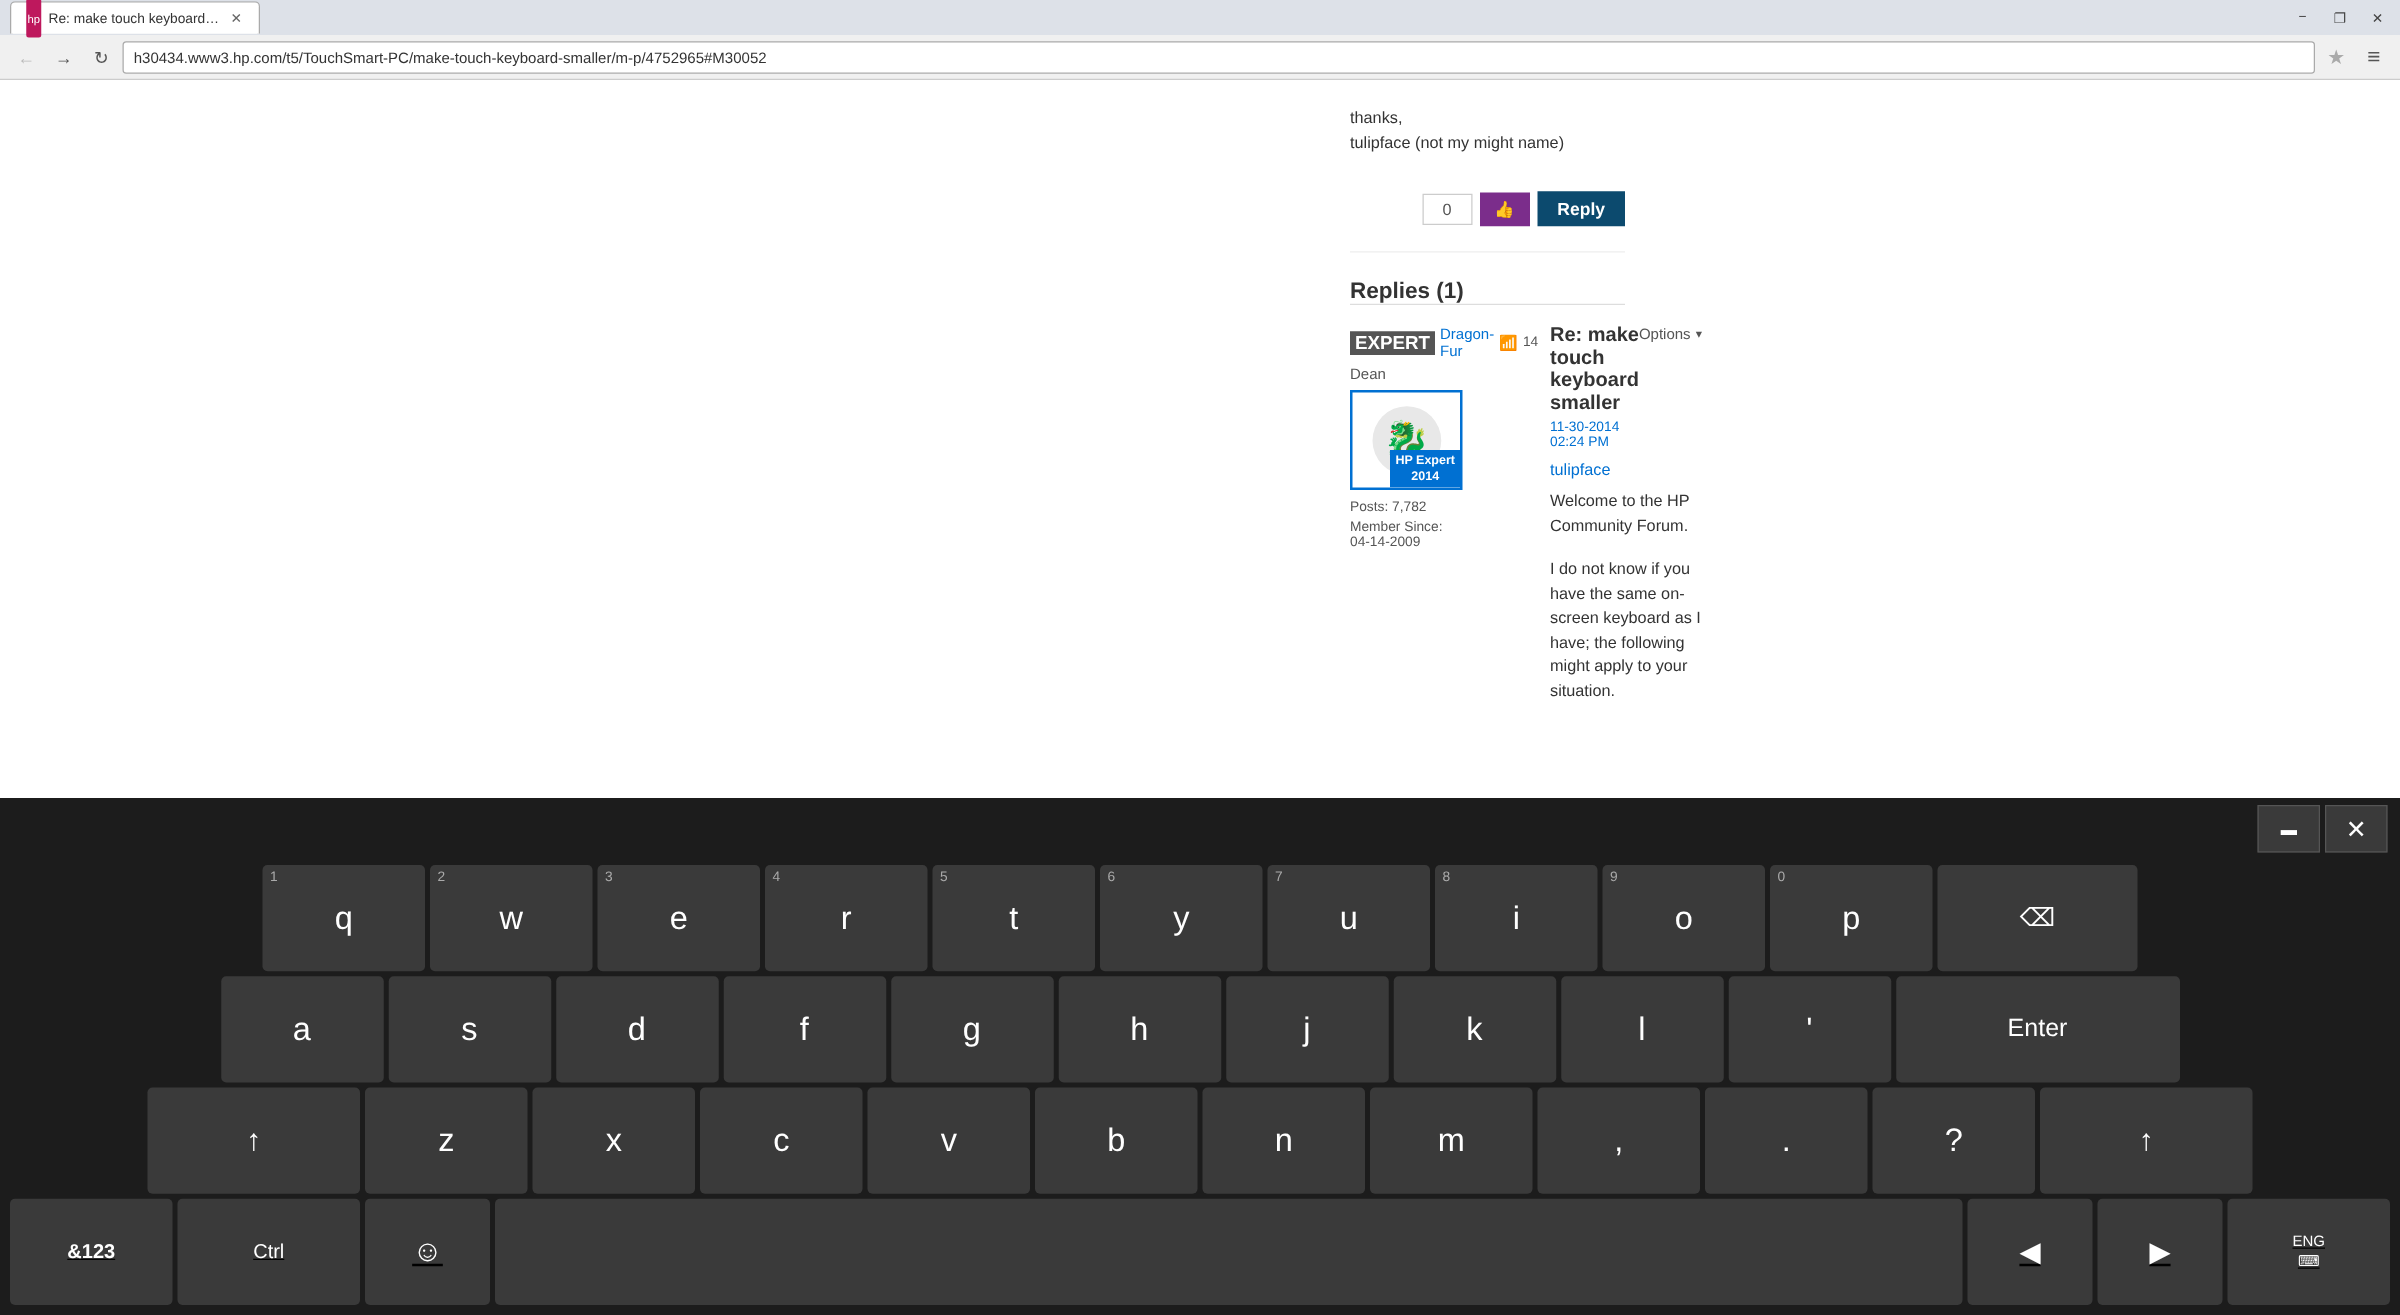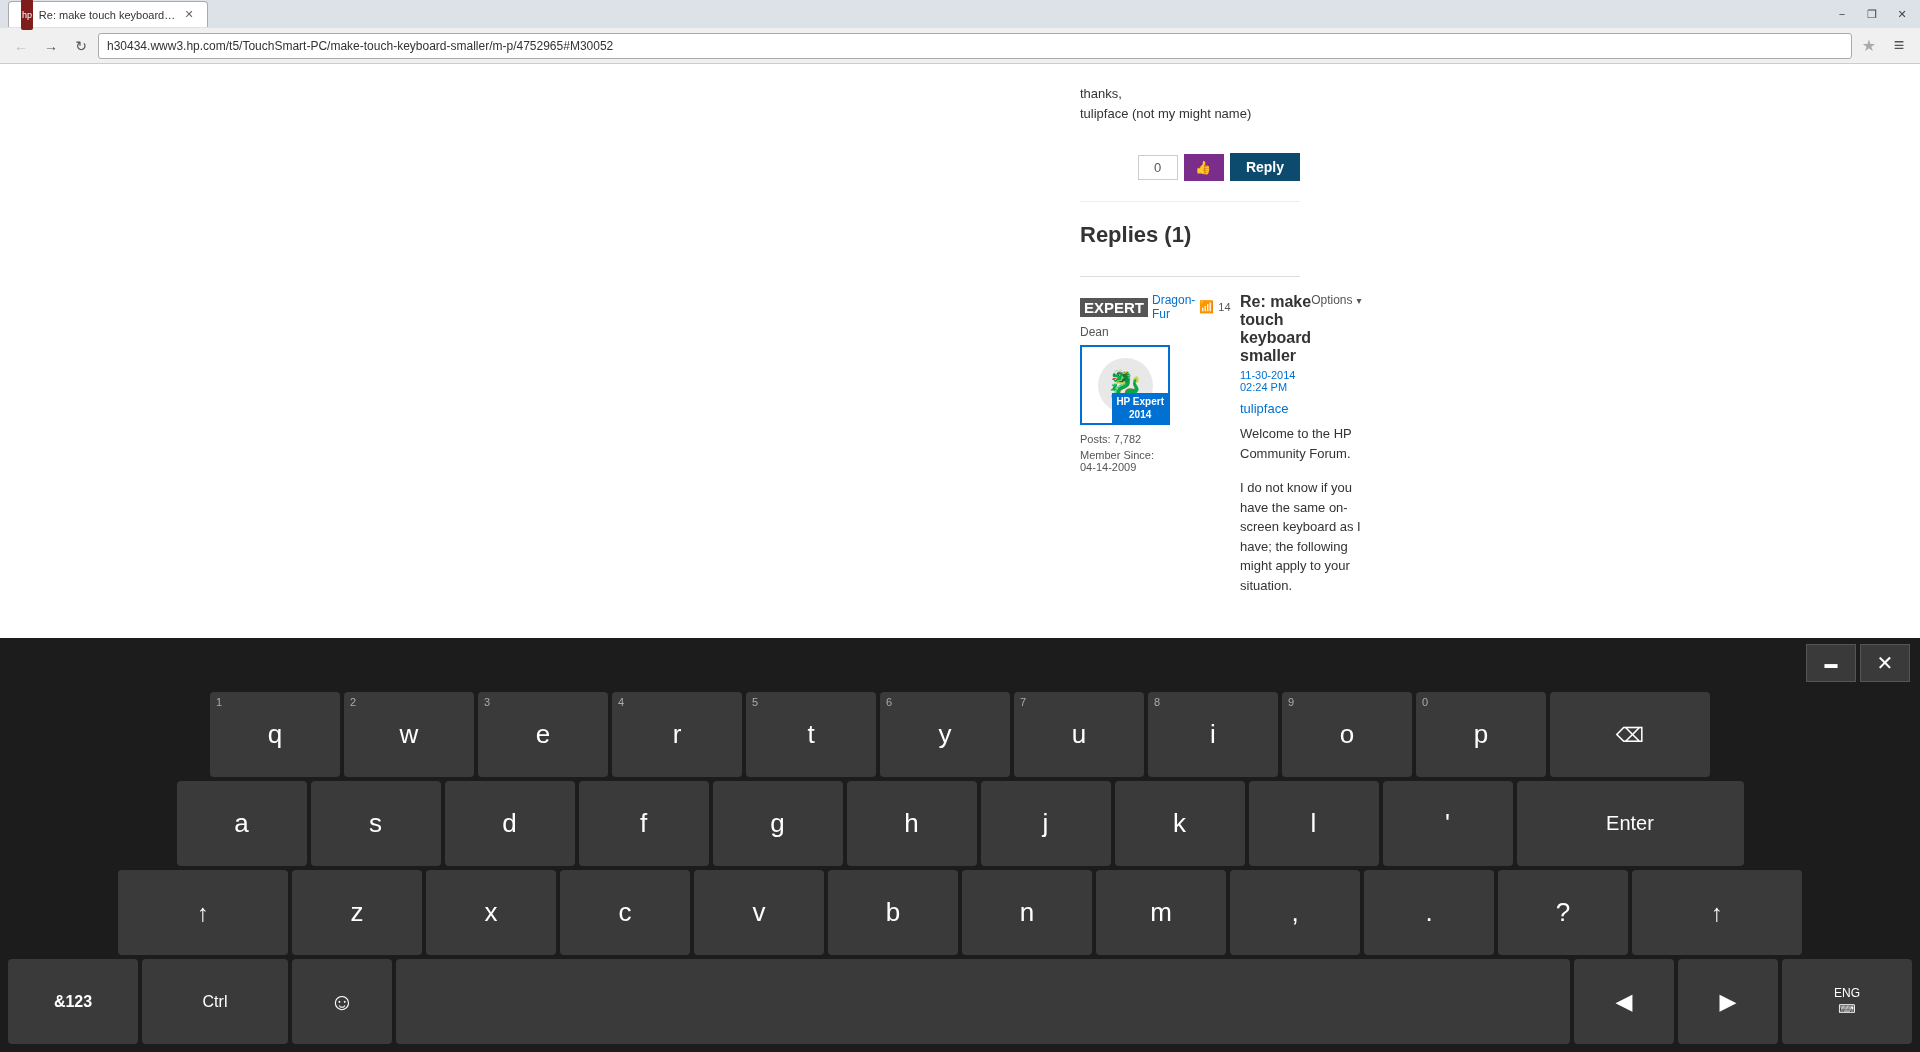--- a/index.html
+++ b/index.html
@@ -38,21 +38,21 @@
     .tab-close {
       font-size: 11px;
       color: #666;
       cursor: pointer;
       width: 14px;
       height: 14px;
       display: flex; align-items: center; justify-content: center;
     }
     .tab-favicon {
       width: 14px; height: 31px;
-      background: #7f1d1d;
+      background: #be185d;
       border-radius: 2px;
       font-size: 9px;
       color: white;
       display: flex; align-items: center; justify-content: center;
     }
     .nav-bar {
       display: flex;
       align-items: center;
       height: 36px;
       background: #f0f0f0;
@@ -166,24 +166,24 @@
       border: none;
       padding: 6px 16px;
       cursor: pointer;
       font-size: 14px;
       font-weight: bold;
     }
     .replies-section {
       padding-top: 20px;
     }
     .replies-heading {
-      font-size: 22px;
+      font-size: 18px;
       font-weight: bold;
       color: #333;
-      margin-bottom: 28px;
+      margin-bottom: 0;
     }
     .reply-divider {
       border: none;
       border-top: 1px solid #ddd;
       margin-bottom: 16px;
     }
     .reply-item {
       display: flex;
       gap: 20px;
     }
@@ -427,20 +427,21 @@
       height: 85px;
       font-size: 12px;
       text-align: center;
       line-height: 1.2;
     }
     .kb-row-bottom {
       display: flex;
       gap: 4px;
       width: 100%;
       padding: 0 0;
+      text-decoration: underline;
     }
   </style>
 </head>
 <body>
 
 <div class="browser-chrome">
   <div class="title-bar">
     <div style="flex:1; display:flex; align-items:center; padding-left:4px; gap:6px;">
       <div class="tab active">
         <div class="tab-favicon">hp</div>

